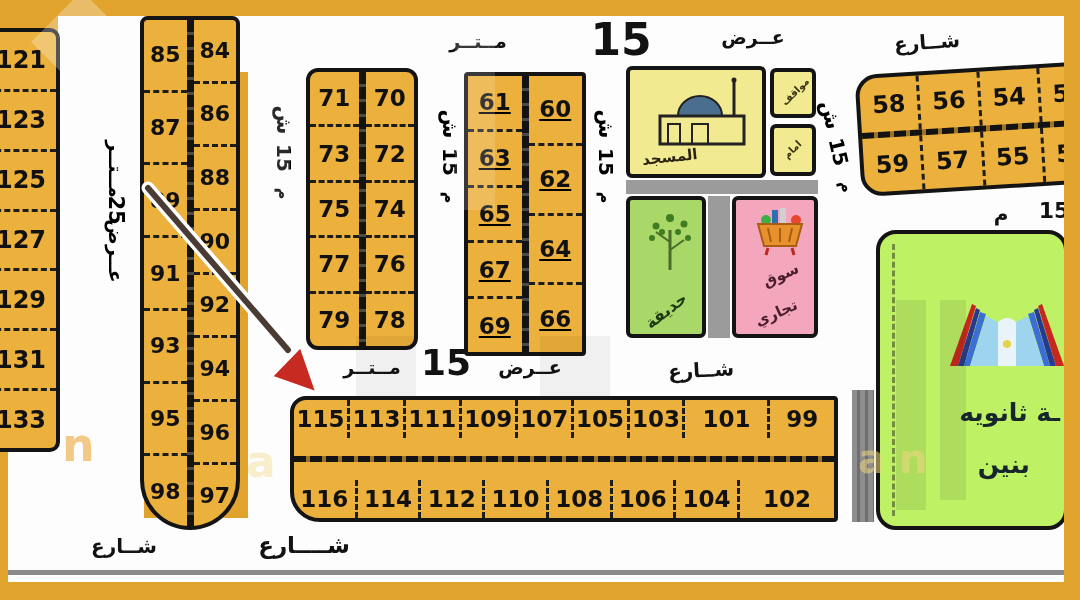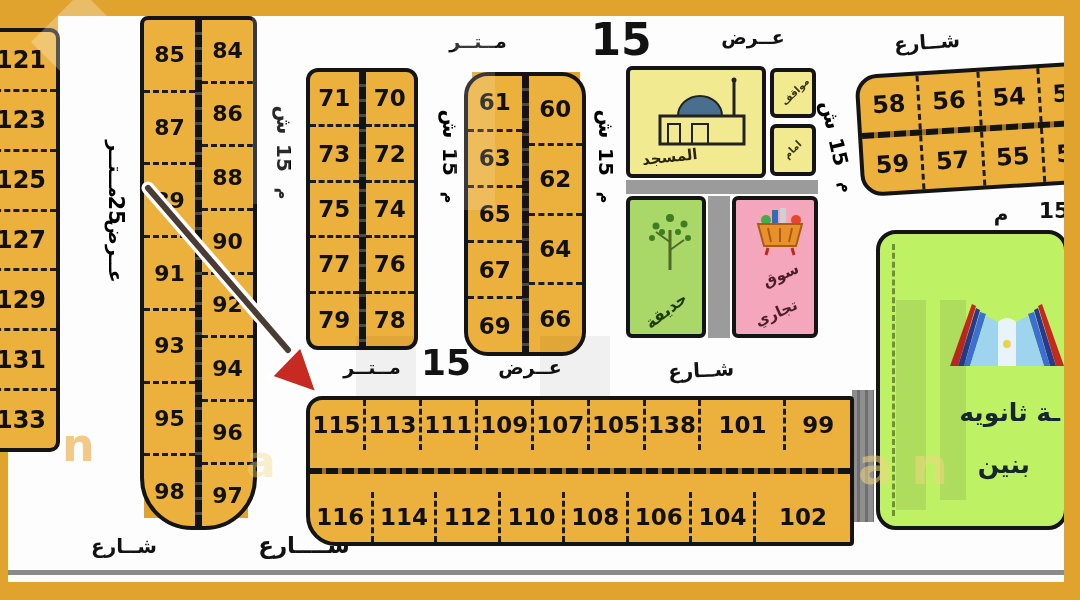--- a/index.html
+++ b/index.html
@@ -97,21 +97,21 @@
       <div class="cell">121</div>
       <div class="cell">123</div>
       <div class="cell">125</div>
       <div class="cell">127</div>
       <div class="cell">129</div>
       <div class="cell">131</div>
       <div class="cell">133</div>
     </div>
 </div>
 
-<div class="block" style="left:140px;top:16px;width:117px;height:514px;border-radius:8px 8px 52px 52px;">
+<div class="block" style="left:140px;top:16px;width:100px;height:514px;border-radius:8px 8px 52px 52px;">
   <div class="cells-col f22" style="border-bottom-left-radius:44px;">
       <div class="cell">85</div>
       <div class="cell">87</div>
       <div class="cell">89</div>
       <div class="cell">91</div>
       <div class="cell">93</div>
       <div class="cell">95</div>
       <div class="cell">98</div>
     </div>
   <div class="vdash"></div>
@@ -138,21 +138,21 @@
   <div class="vdash"></div>
   <div class="cells-col f23">
       <div class="cell">70</div>
       <div class="cell">72</div>
       <div class="cell">74</div>
       <div class="cell">76</div>
       <div class="cell">78</div>
     </div>
 </div>
 
-<div class="block" style="left:464px;top:72px;width:122px;height:284px;border-radius:24px;">
+<div class="block" style="left:464px;top:72px;width:122px;height:284px;border-radius:4px;text-decoration:underline;">
   <div class="cells-col f23">
       <div class="cell">61</div>
       <div class="cell">63</div>
       <div class="cell">65</div>
       <div class="cell">67</div>
       <div class="cell">69</div>
     </div>
   <div class="vdash"></div>
   <div class="cells-col f23">
       <div class="cell">60</div>
@@ -171,29 +171,29 @@
     </div>
   <div class="hdash"></div>
   <div class="cells-row f24">
       <div class="cell">59</div>
       <div class="cell">57</div>
       <div class="cell">55</div>
       <div class="cell">53</div>
     </div>
 </div>
 
-<div class="block" style="left:306px;top:396px;width:548px;height:150px;border-radius:16px 4px 4px 30px;flex-direction:column;gap:18px;">
+<div class="block" style="left:290px;top:396px;width:548px;height:126px;border-radius:16px 4px 4px 30px;flex-direction:column;gap:18px;">
   <div class="cells-row f23" id="southUpper">
       <div class="cell">115</div>
       <div class="cell">113</div>
       <div class="cell">111</div>
       <div class="cell">109</div>
       <div class="cell">107</div>
       <div class="cell">105</div>
-      <div class="cell">138</div>
+      <div class="cell">103</div>
       <div class="cell">101</div>
       <div class="cell">99</div>
     </div>
   <div class="hdash"></div>
   <div class="cells-row f23" id="southLower">
       <div class="cell">116</div>
       <div class="cell">114</div>
       <div class="cell">112</div>
       <div class="cell">110</div>
       <div class="cell">108</div>
@@ -288,20 +288,20 @@
 <div class="abs" style="left:0;top:0;width:1080px;height:16px;background:#DFA32E;"></div>
 
 <div class="wm" style="left:46px;top:6px;width:72px;height:72px;background:rgba(255,255,255,.28);transform:rotate(45deg);"></div>
 <div class="wm" style="left:252px;top:16px;width:38px;height:188px;background:rgba(255,255,255,.16);"></div>
 <div class="wm" style="left:455px;top:16px;width:40px;height:194px;background:rgba(255,255,255,.16);"></div>
 <div class="wm" style="left:356px;top:336px;width:60px;height:60px;background:rgba(0,0,0,.05);"></div>
 <div class="wm" style="left:540px;top:336px;width:70px;height:60px;background:rgba(0,0,0,.05);"></div>
 <div class="wm" style="left:896px;top:300px;width:30px;height:210px;background:rgba(40,40,40,.10);"></div>
 <div class="wm" style="left:940px;top:300px;width:26px;height:200px;background:rgba(40,40,40,.10);"></div>
 <div class="wm" style="left:62px;top:418px;font-size:46px;font-weight:bold;color:rgba(234,150,20,.5);font-family:'DejaVu Sans',sans-serif;">n</div>
-<div class="wm" style="left:858px;top:436px;font-size:52px;font-weight:bold;color:rgba(240,214,130,.55);font-family:'DejaVu Sans',sans-serif;">a n</div>
+<div class="wm" style="left:858px;top:436px;font-size:40px;font-weight:bold;color:rgba(240,214,130,.55);font-family:'DejaVu Sans',sans-serif;">a n</div>
 <div class="wm" style="left:246px;top:436px;font-size:44px;font-weight:bold;color:rgba(240,214,130,.4);font-family:'DejaVu Sans',sans-serif;">a</div>
 
 <svg class="abs" style="left:136px;top:178px;" width="200" height="228" viewBox="0 0 200 228">
   <line x1="12" y1="10" x2="156" y2="176" stroke="#ffffff" stroke-width="13" stroke-linecap="round"></line>
   <line x1="12" y1="10" x2="152" y2="172" stroke="#4a3c34" stroke-width="6" stroke-linecap="round"></line>
   <polygon points="182,216 134,199 165,167" fill="#C62A20" stroke="#ffffff" stroke-width="4" stroke-linejoin="round"></polygon>
 </svg>
 
 </body></html>

